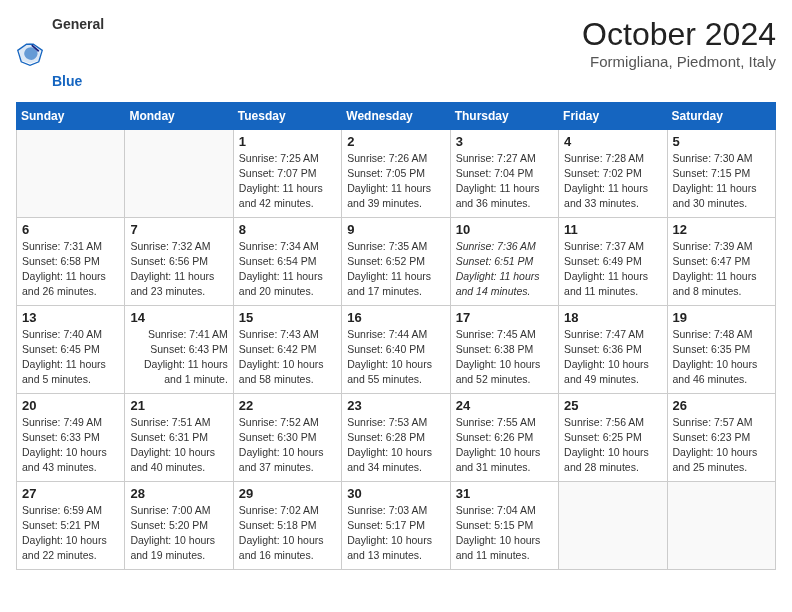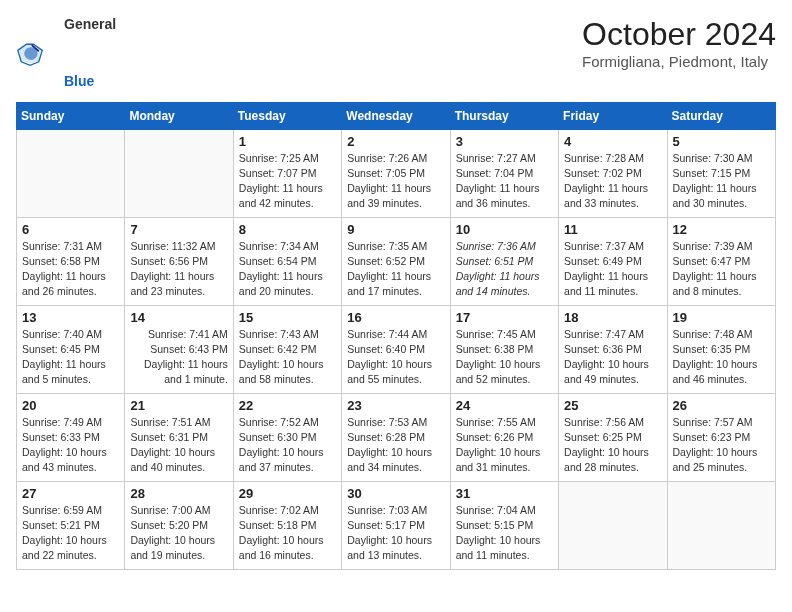--- a/index.html
+++ b/index.html
@@ -12,33 +12,33 @@
     }
     .header {
       display: flex;
       justify-content: space-between;
       align-items: flex-start;
       margin-bottom: 12px;
     }
     .logo {
       display: flex;
       align-items: center;
-      gap: 20px;
+      gap: 8px;
     }
     .logo-text {
       font-size: 14px;
       line-height: 1.2;
     }
     .logo-general { color: #333; font-weight: bold; }
     .logo-blue { color: #1565c0; font-weight: bold; margin-top: 40px; }
     .logo-icon {
       width: 28px;
       height: 28px;
     }
-    .title-block { text-align: left; }
+    .title-block { text-align: right; }
     .month-title {
       font-size: 32px;
       font-weight: normal;
       color: #222;
     }
     .location {
       font-size: 15px;
       color: #555;
     }
     .calendar {
@@ -157,21 +157,21 @@
       <tr class="week-row">
         <td>
           <span class="day-num">6</span>
           <div class="day-info" style="white-space: pre-line;">Sunrise: 7:31 AM
 Sunset: 6:58 PM
 Daylight: 11 hours
 and 26 minutes.</div>
         </td>
         <td>
           <span class="day-num">7</span>
-          <div class="day-info" style="white-space: pre-line;">Sunrise: 11:32 AM
+          <div class="day-info" style="white-space: pre-line;">Sunrise: 7:32 AM
 Sunset: 6:56 PM
 Daylight: 11 hours
 and 23 minutes.</div>
         </td>
         <td>
           <span class="day-num">8</span>
           <div class="day-info" style="white-space: pre-line;">Sunrise: 7:34 AM
 Sunset: 6:54 PM
 Daylight: 11 hours
 and 20 minutes.</div>

